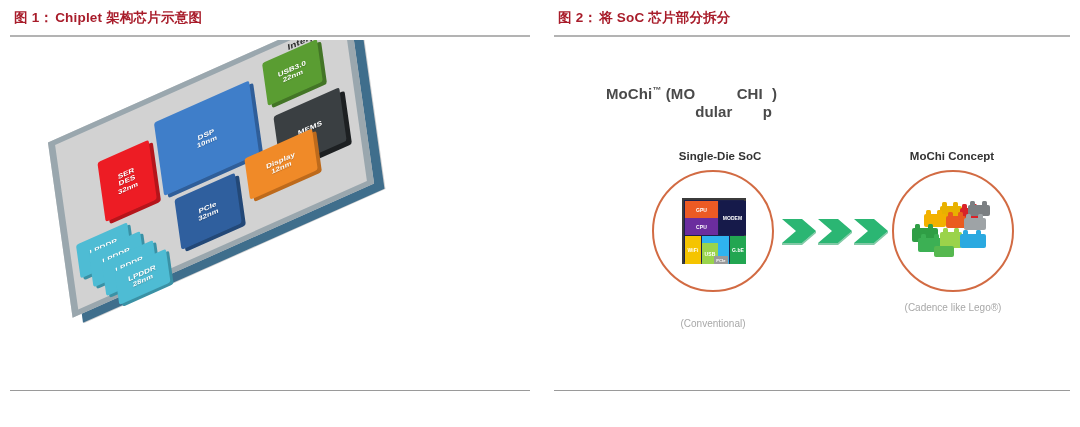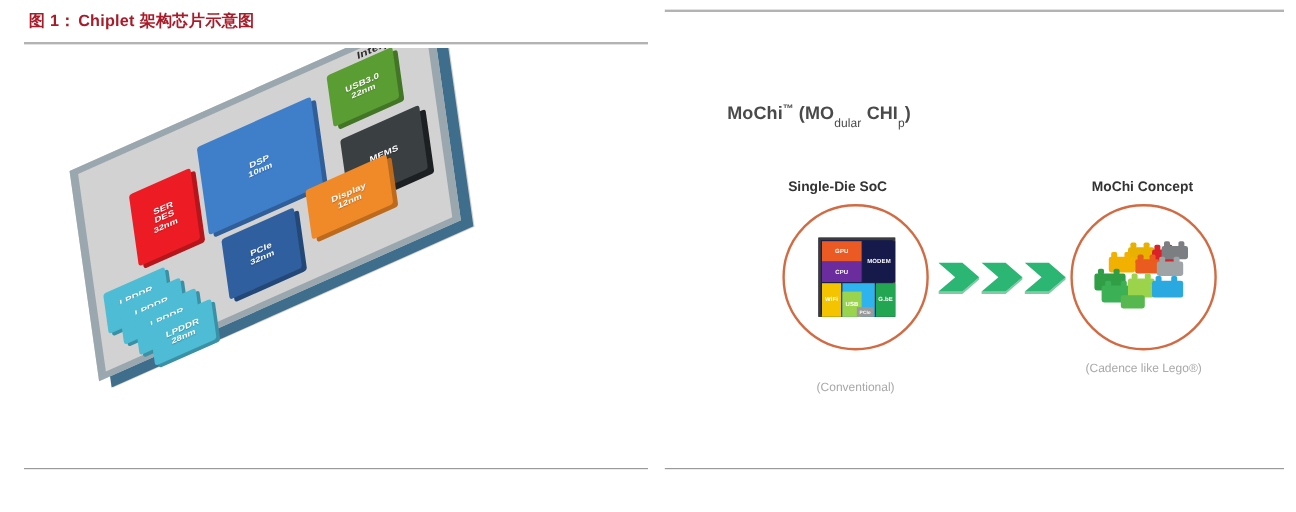--- a/index.html
+++ b/index.html
@@ -6,21 +6,21 @@
   html, body {
     width: 1080px; height: 427px;
     background: #ffffff;
     font-family: "Liberation Sans", sans-serif;
     overflow: hidden;
   }
   .page { position: relative; width: 1080px; height: 427px; background: #fff; }
 
   
   .panel { position: absolute; top: 0; height: 427px; }
-  .panel-left  { left: 20px;  width: 520px; }
+  .panel-left  { left: 10px;  width: 520px; }
   .panel-right { left: 554px; width: 516px; }
 
   .fig-title {
     font-size: 13.5px; font-weight: bold; color: #a81c2a;
     letter-spacing: .2px; padding: 9px 0 0 4px; white-space: nowrap;
   }
   .fig-title .num { margin: 0 2px 0 4px; }
   .title-rule {
     margin-top: 8px; height: 2px; background: #b3b3b3; width: 100%;
   }
@@ -80,27 +80,27 @@
   .d-lp2     { left: 26px;  top: 160px; width: 56px;  height: 44px;  background:#4ebcd4; box-shadow: 3px 4px 0 #3a91a5; }
   .d-lp3     { left: 38px;  top: 178px; width: 56px;  height: 44px;  background:#4ebcd4; box-shadow: 3px 4px 0 #3a91a5; }
   .d-lp4     { left: 50px;  top: 196px; width: 56px;  height: 44px;  background:#4ebcd4; box-shadow: 3px 4px 0 #3a91a5; }
 
   
   .mochi-stage { position: absolute; left: 0; top: 40px; width: 516px; height: 330px; }
   .mochi-title {
     position: absolute; left: 52px; top: 45px;
     font-size: 15px; font-weight: bold; color: #4a4a4a; letter-spacing: .1px;
   }
-  .mochi-title sub { font-size: 10px; font-weight: normal; vertical-align: baseline; position: relative; top: 7px; }
+  .mochi-title sub { font-size: 15px; font-weight: bold; vertical-align: baseline; position: relative; top: 18px; }
   .mochi-title sup { font-size: 9px; vertical-align: super; }
 
   .side-label {
     position: absolute; font-size: 11.5px; font-weight: bold; color: #333; text-align: center;
   }
-  .sl-soc   { left: 64px;  top: 110px; width: 160px; }
+  .sl-soc   { left: 86px;  top: 110px; width: 160px; }
   .sl-mochi { left: 318px; top: 110px; width: 160px; }
 
   .ring {
     position: absolute; border: 2.5px solid #d26b43; border-radius: 50%;
     background: #fff;
   }
   .ring-soc   { left: 98px;  top: 130px; width: 122px; height: 122px; }
   .ring-mochi { left: 338px; top: 130px; width: 122px; height: 122px; }
 
   .soc-die {
@@ -196,20 +196,23 @@
 
         <div class="interposer-label">Interposer</div>
       </div>
     </div>
 
     <div class="foot-rule"></div>
   </div>
 
   <div class="panel panel-right">
 
+    <div class="fig-title">
+      <span>图</span><span class="num">2：</span><span>将 SoC 芯片部分拆分</span>
+    </div>
     <div class="title-rule"></div>
 
     <div class="mochi-stage">
 
       <div class="mochi-title">
         <span>MoChi</span><sup>™</sup><span> (MO</span><sub>dular</sub><span> CHI</span><sub>p</sub><span>)</span>
       </div>
 
       <div class="side-label sl-soc">Single-Die SoC</div>
       <div class="side-label sl-mochi">MoChi Concept</div>

